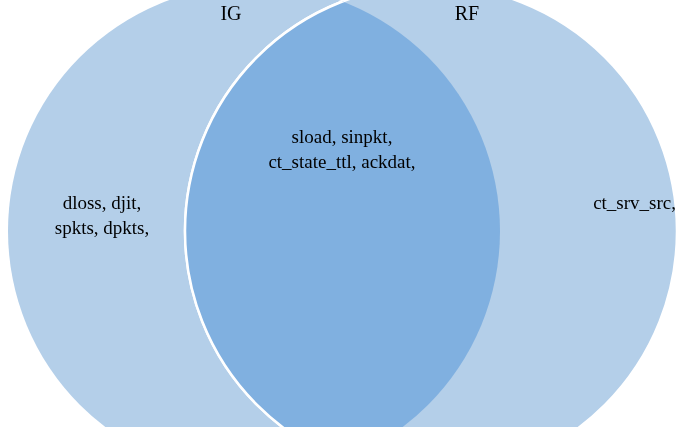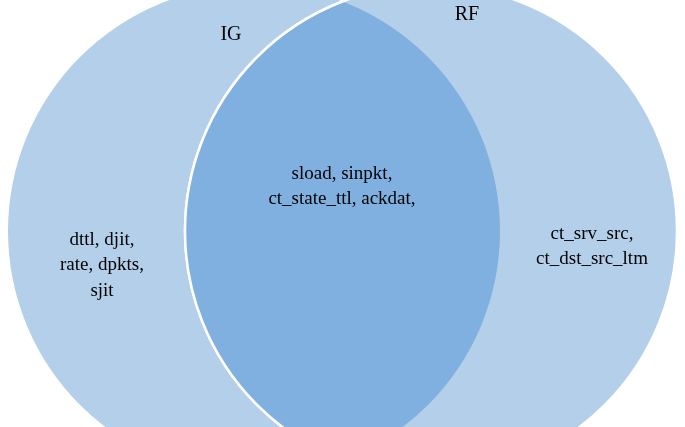--- a/index.html
+++ b/index.html
@@ -26,45 +26,45 @@
     display: block;
   }
   .set-label {
     position: absolute;
     font-size: 20px;
     line-height: 1;
     color: #000;
     white-space: nowrap;
     text-align: center;
   }
-  #label-ig  { left: 196px; top: 3px;  width: 70px; margin-top: 20px; }
+  #label-ig  { left: 196px; top: 3px;  width: 70px; }
   #label-rf  { left: 432px; top: 3px;  width: 70px; font-family: Liberation Serif, serif; }
 
   .region-text {
     position: absolute;
     text-align: center;
     font-size: 19px;
     line-height: 1.33;
     color: #000;
-    margin-top: 36px;
   }
   #left-only-text {
     left: 22px;
     top: 190px;
     width: 160px;
   }
   #center-text {
     left: 218px;
     top: 124px;
     width: 248px;
   }
   #right-only-text {
     left: 508px;
-    top: 184px;
+    top: 190px;
     width: 168px;
+    text-align: right;
   }
   .region-text .line { display: block; white-space: nowrap; }
 </style>
 </head>
 <body>
 
 <div id="page" style="--bg: #ffffff;">
 
   <svg id="venn-svg" viewBox="0 0 685 427" xmlns="http://www.w3.org/2000/svg" aria-hidden="true">
     <defs>
@@ -80,28 +80,26 @@
     <g clip-path="url(#clip-left)">
       <circle cx="431" cy="231" r="246" fill="#80b0e0" stroke="#ffffff" stroke-width="2.5"></circle>
     </g>
   </svg>
 
   <div class="set-label" id="label-ig">IG</div>
 
   <div class="set-label" id="label-rf">RF</div>
 
   <div class="region-text" id="left-only-text">
-    <span class="line">dttl, djit,</span>
-    <span class="line">rate, dpkts,</span>
-    <span class="line">sjit</span>
+    <span class="line">dloss, djit,</span>
+    <span class="line">spkts, dpkts,</span>
   </div>
 
   <div class="region-text" id="center-text">
     <span class="line">sload, sinpkt,</span>
     <span class="line">ct_state_ttl, ackdat,</span>
   </div>
 
   <div class="region-text" id="right-only-text">
     <span class="line">ct_srv_src,</span>
-    <span class="line">ct_dst_src_ltm</span>
   </div>
 
 </div>
 
 </body></html>

